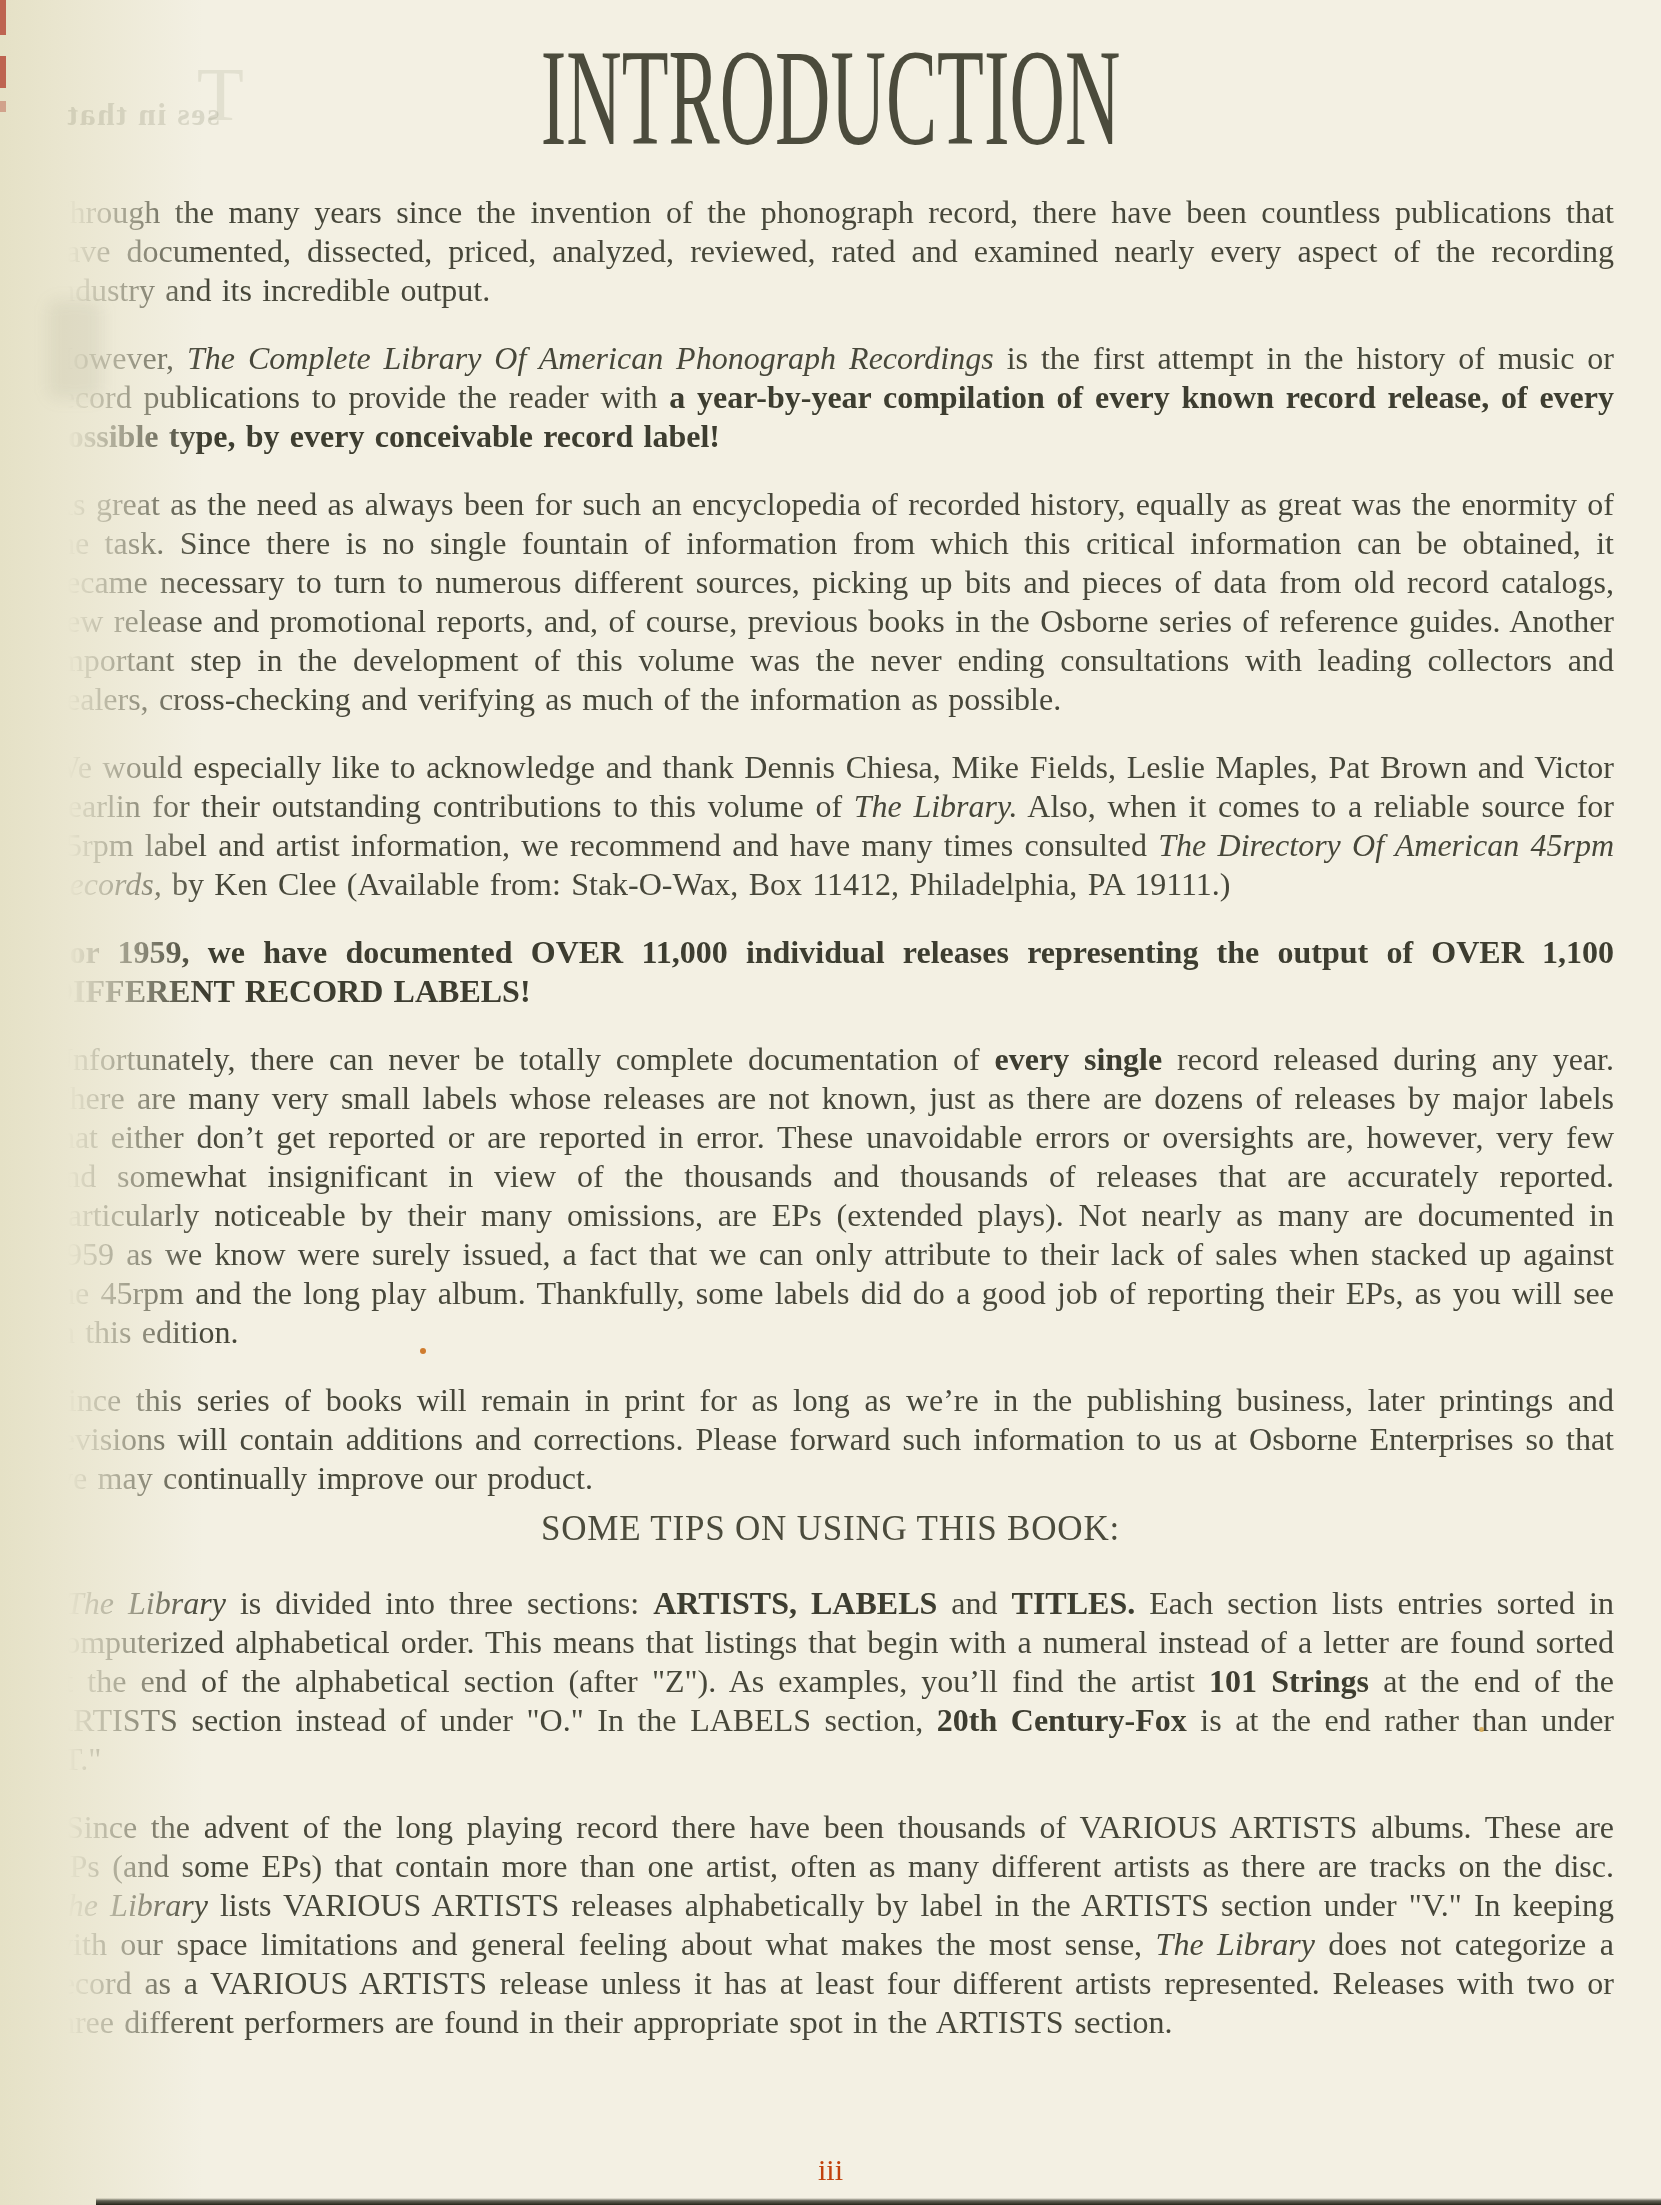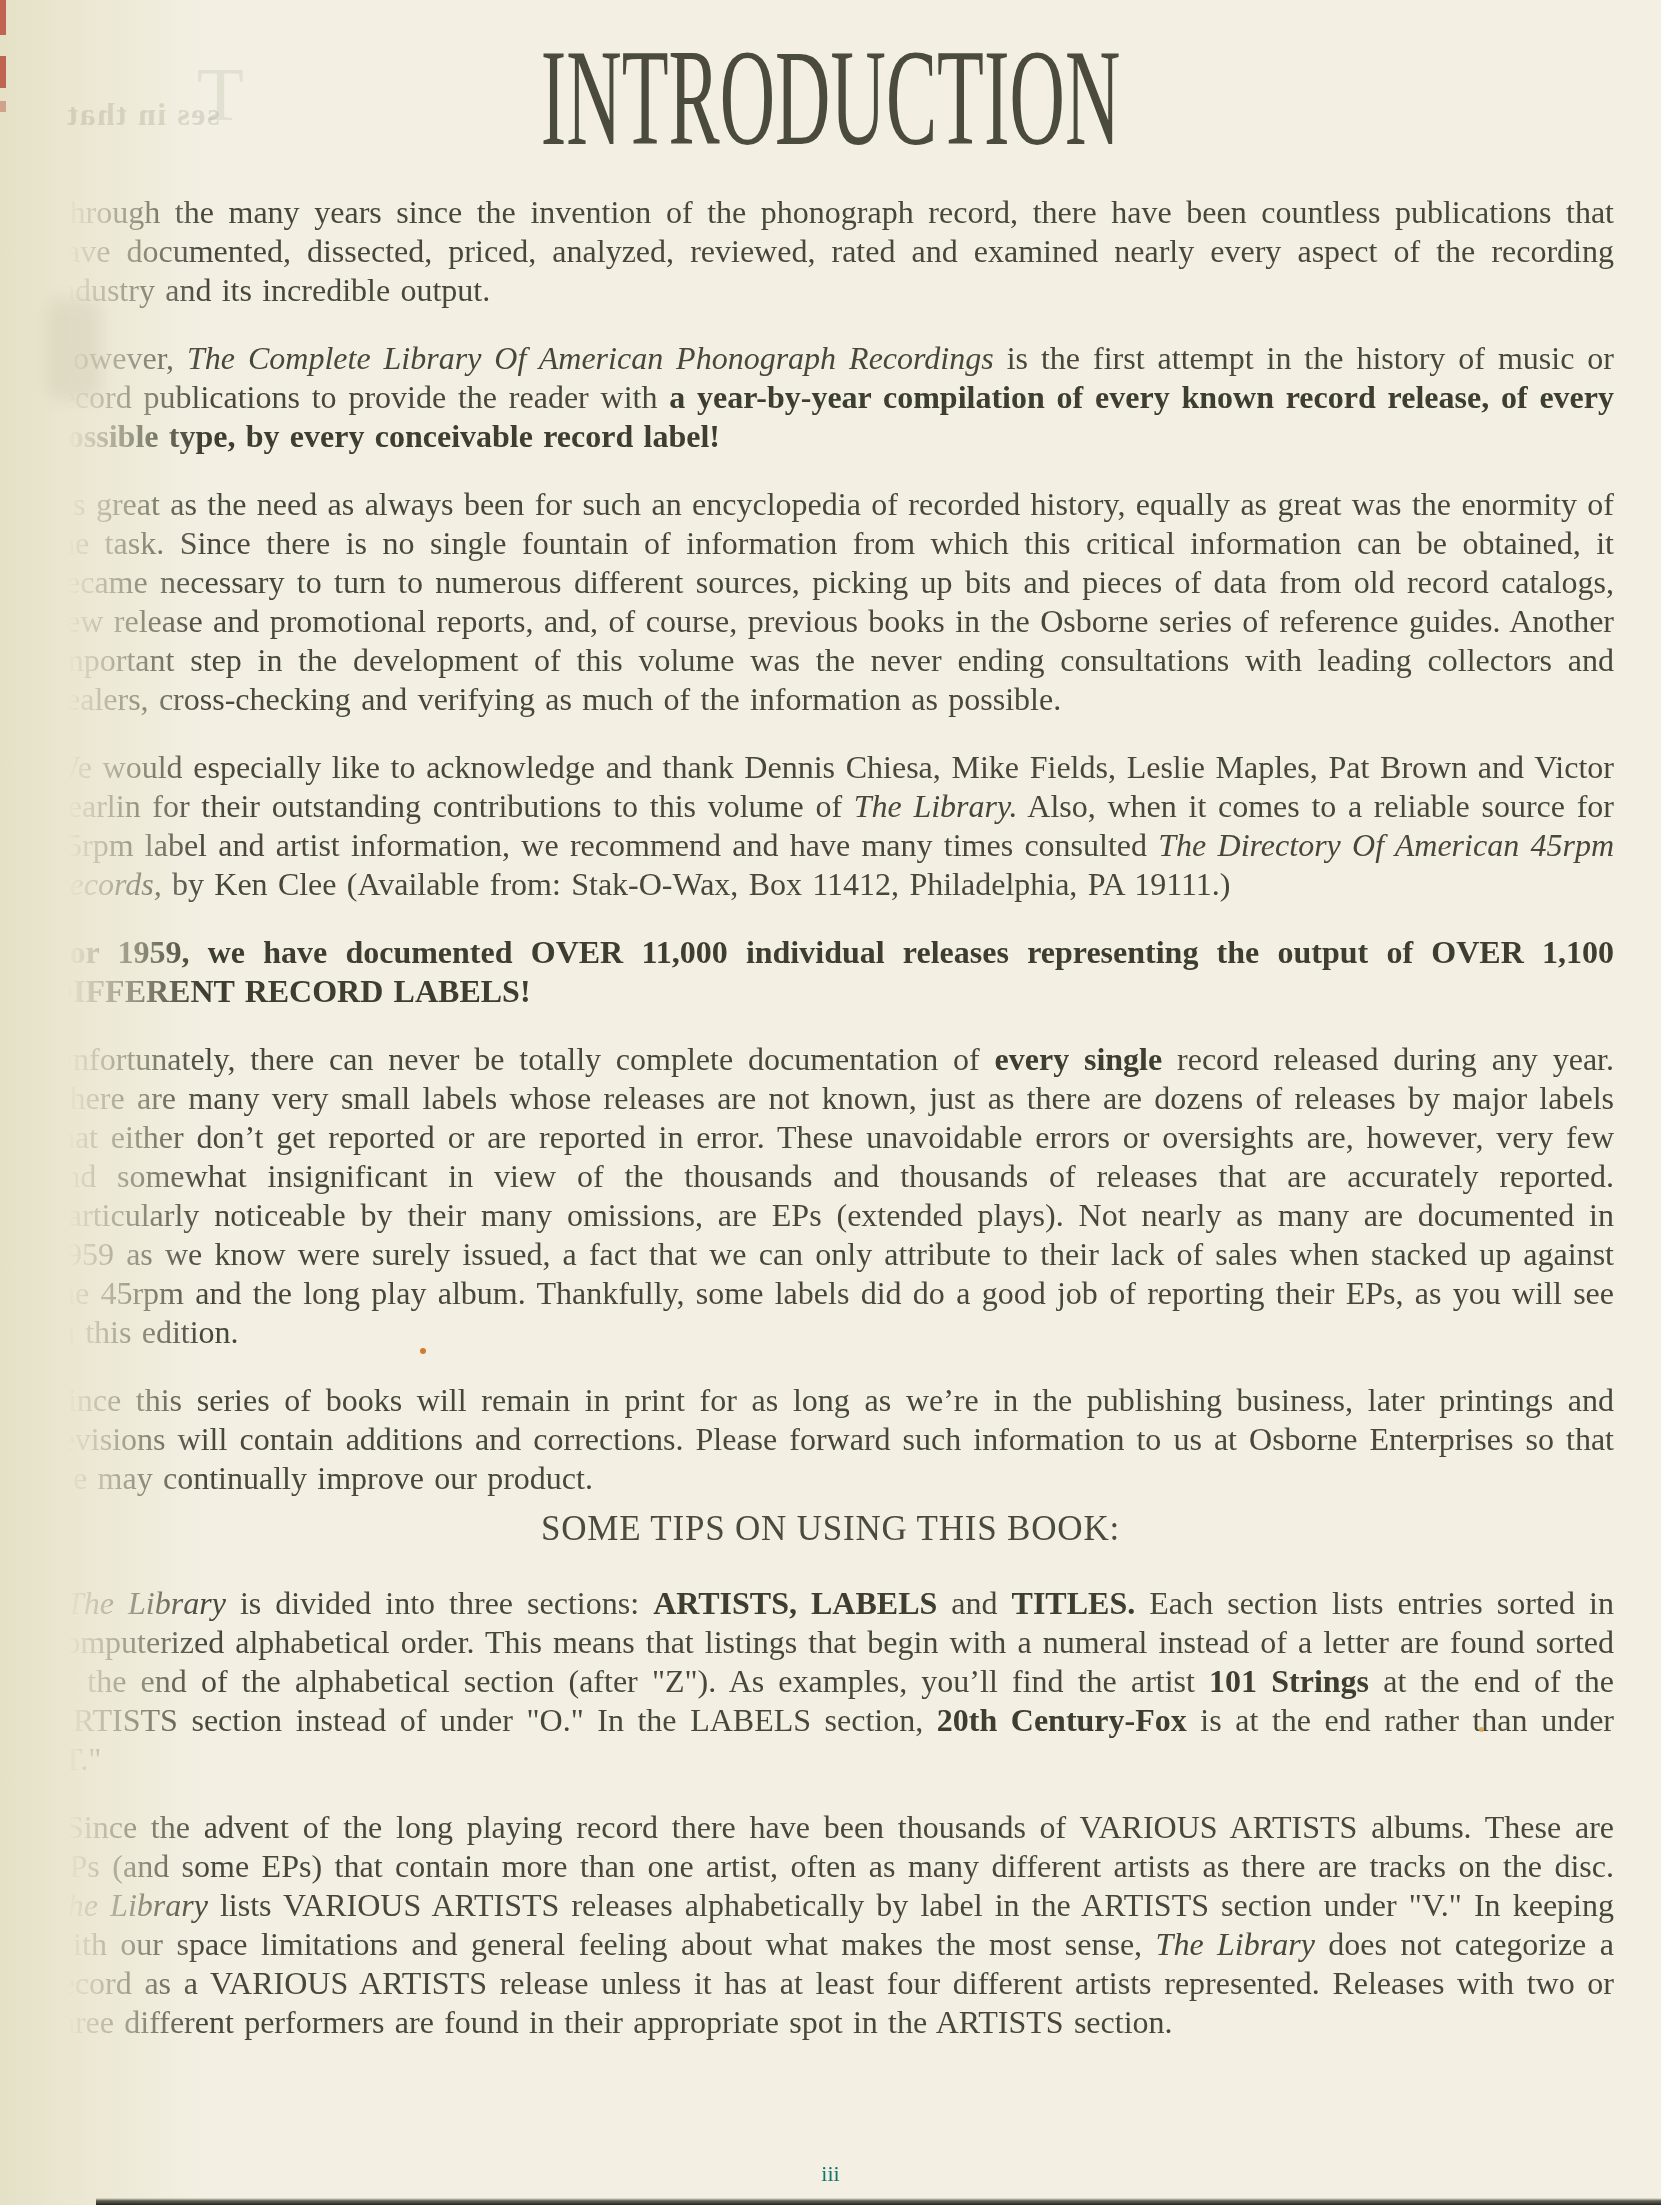--- a/index.html
+++ b/index.html
@@ -89,22 +89,22 @@
     font-weight: normal;
     letter-spacing: 0.8px;
     color: #4b4b3c;
     margin: 10.5px 0 36px 0;
   }
   .page-number {
     position: absolute;
     bottom: 18px; left: 0;
     width: 100%;
     text-align: center;
-    font-size: 22px;
-    color: #0f766e;
+    font-size: 30px;
+    color: #c2410c;
   }
 </style>
 </head>
 <body>
 
 <div class="page">
 
   <div class="edge-shade"></div>
 
   <div class="ghost-letter">T</div>

